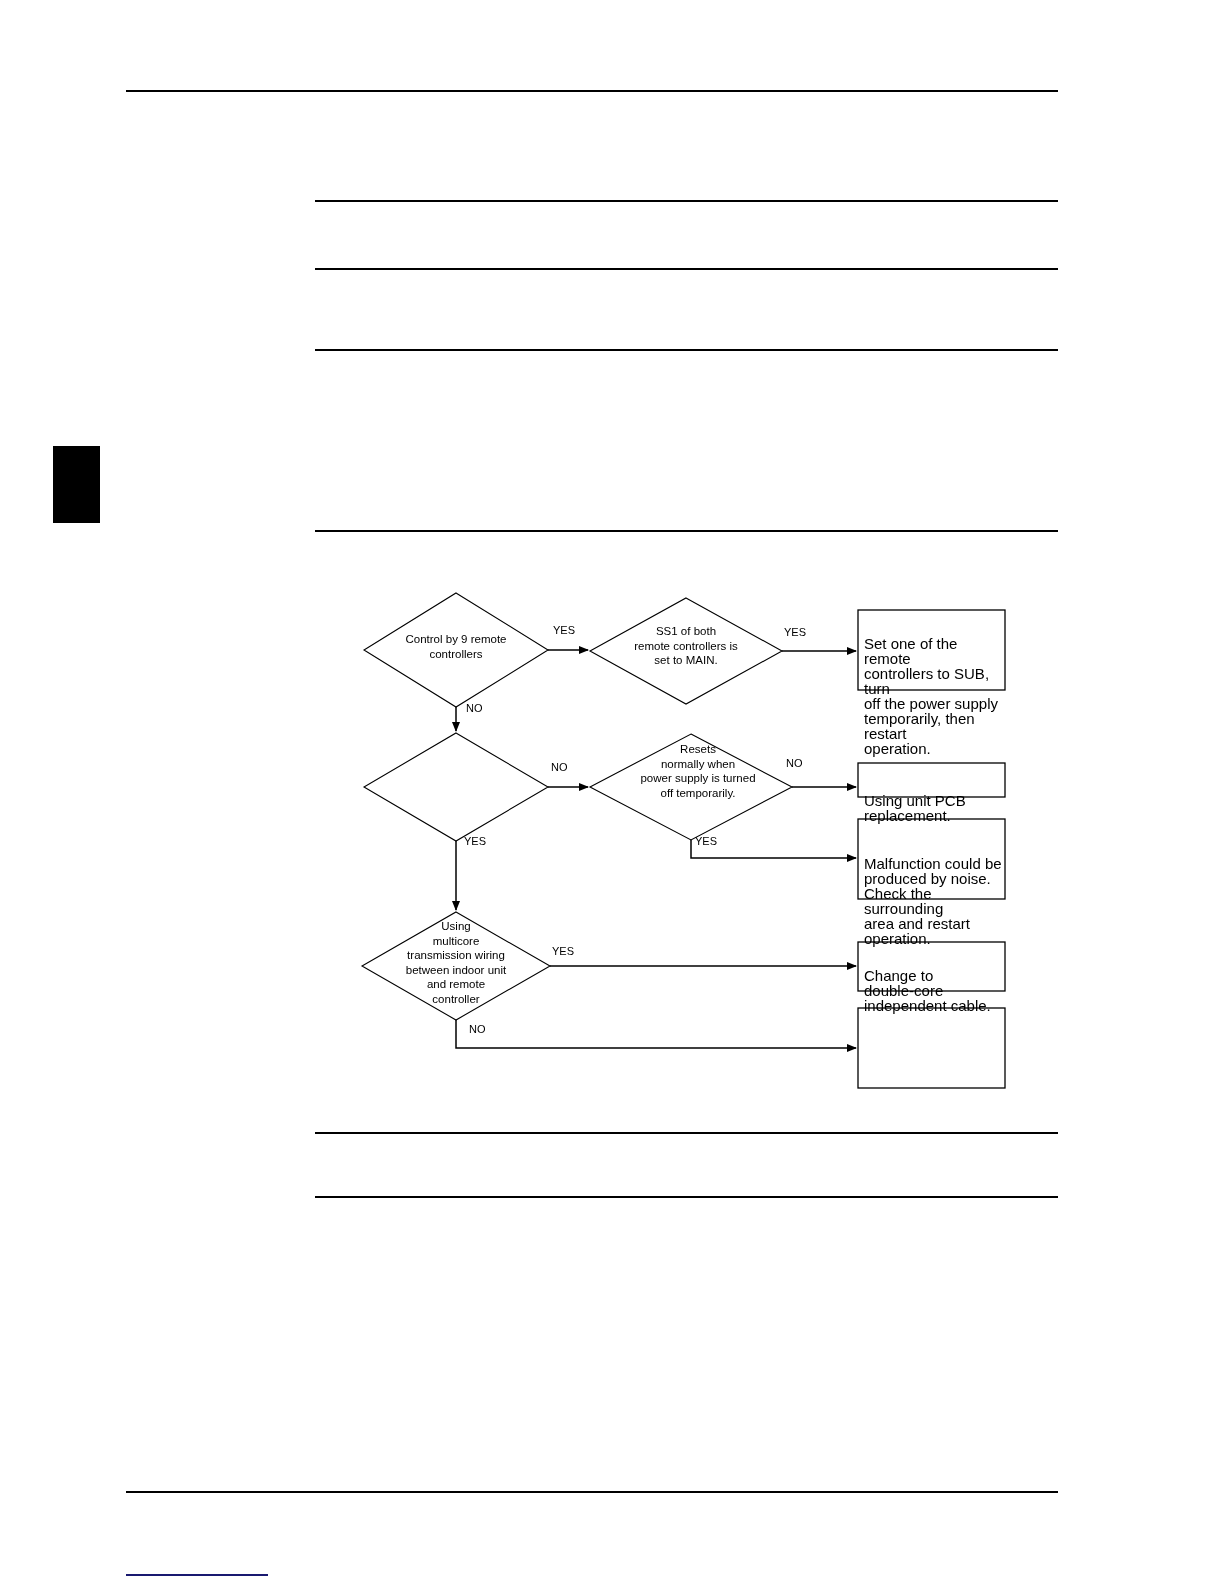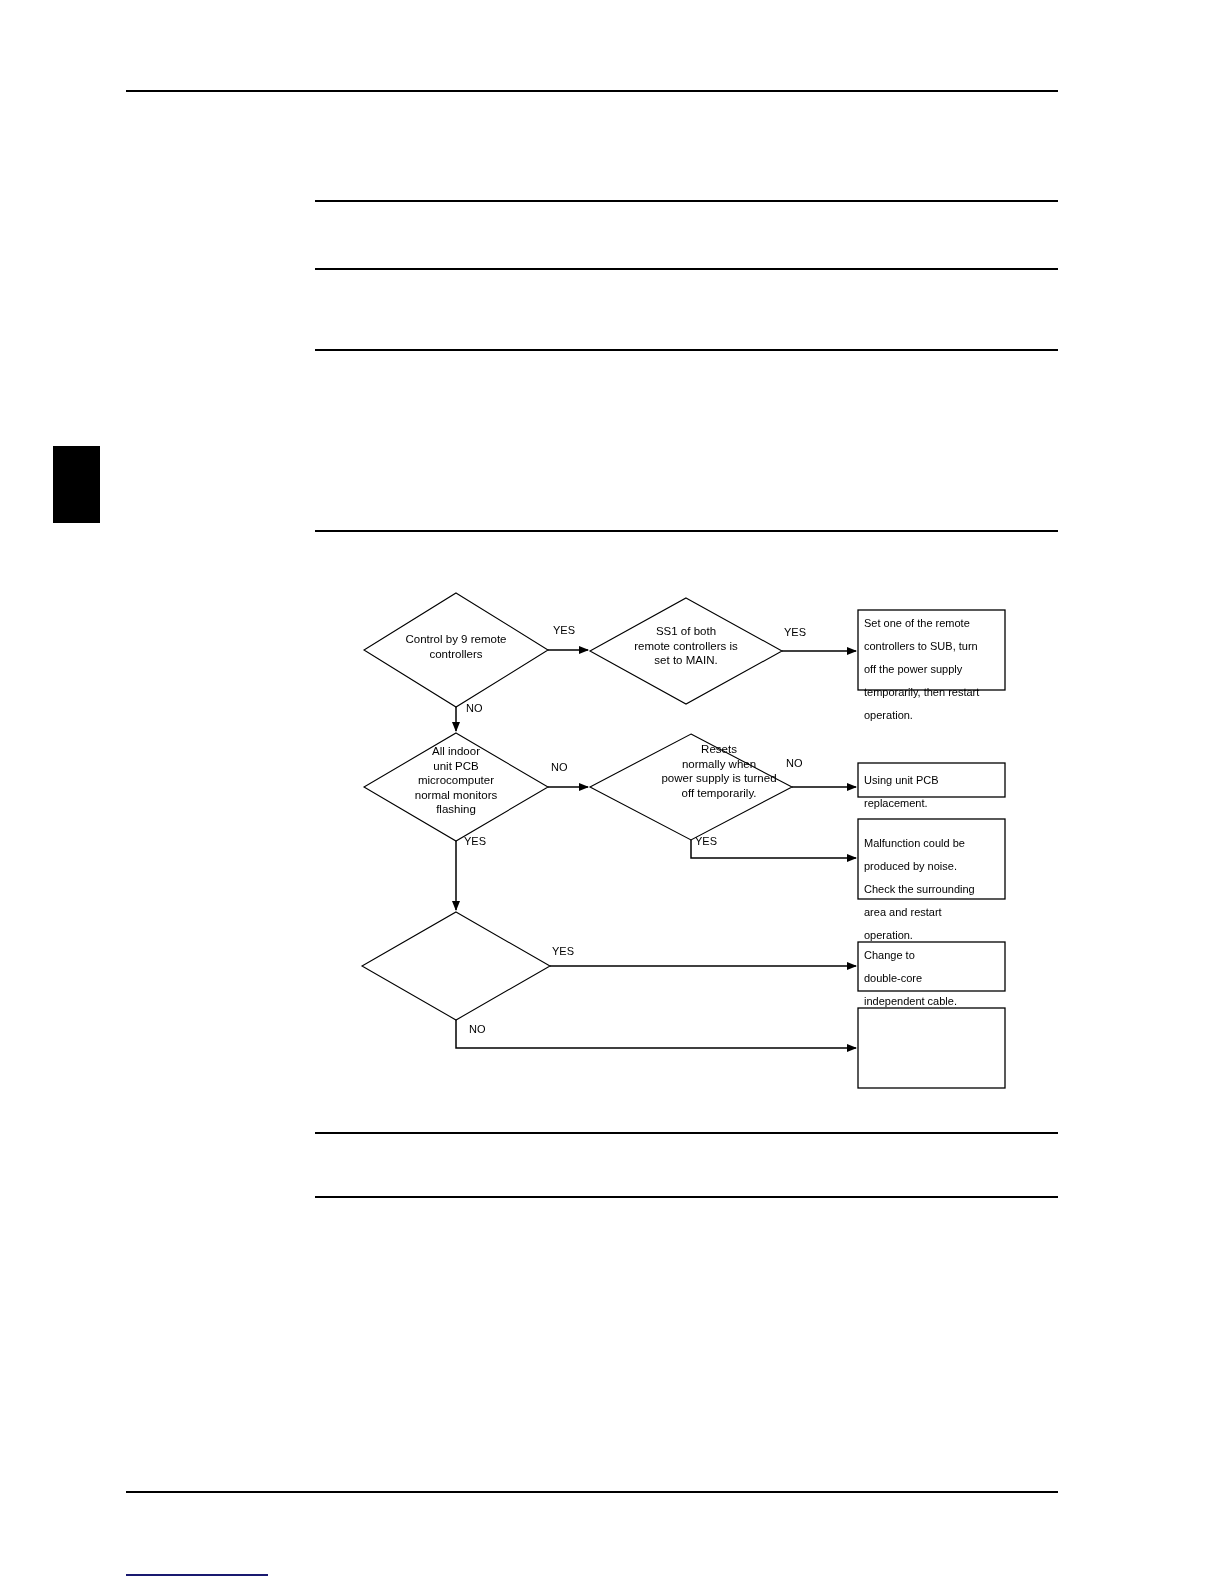--- a/index.html
+++ b/index.html
@@ -58,25 +58,26 @@
   }
   .edge-label {
     position: absolute;
     font-size: 11px;
     line-height: 14px;
     color: #000;
     white-space: nowrap;
   }
   .box-label {
     position: absolute;
-    font-size: 11px;
-    line-height: 23px;
+    font-size: 15px;
+    line-height: 15px;
     color: #000;
     white-space: pre-line;
     text-align: left;
+    margin-top: 24px;
   }
 </style>
 </head>
 <body>
 
 <div class="page">
 
   <div class="rule" style="left:126px; top:90px; width:932px;"></div>
   <div class="rule thin" style="left:315px; top:200px; width:743px;"></div>
   <div class="rule thin" style="left:315px; top:268px; width:743px;"></div>
@@ -141,29 +142,30 @@
         <path d="M456,1020 L456,1048 L856,1048"></path>
       </g>
     </svg>
   </div>
 
   <div class="node-label" style="left:371px; top:632px; width:170px;">Control by 9 remote
 controllers</div>
   <div class="node-label" style="left:604px; top:624px; width:164px;">SS1 of both
 remote controllers is
 set to MAIN.</div>
-  <div class="node-label" style="left:372px; top:744px; width:168px;">All indoor
-unit PCB
-microcomputer
-normal monitors
-flashing</div>
-  <div class="node-label" style="left:629px; top:742px; width:180px;">Resets
+  <div class="node-label" style="left:608px; top:742px; width:180px;">Resets
 normally when
 power supply is turned
 off temporarily.</div>
+  <div class="node-label" style="left:362px; top:919px; width:188px;">Using
+multicore
+transmission wiring
+between indoor unit
+and remote
+controller</div>
 
   <div class="box-label" style="left:864px; top:612px; width:140px;">Set one of the remote
 controllers to SUB, turn
 off the power supply
 temporarily, then restart
 operation.</div>
   <div class="box-label" style="left:864px; top:769px; width:140px;">Using unit PCB
 replacement.</div>
   <div class="box-label" style="left:864px; top:832px; width:140px;">Malfunction could be
 produced by noise.

